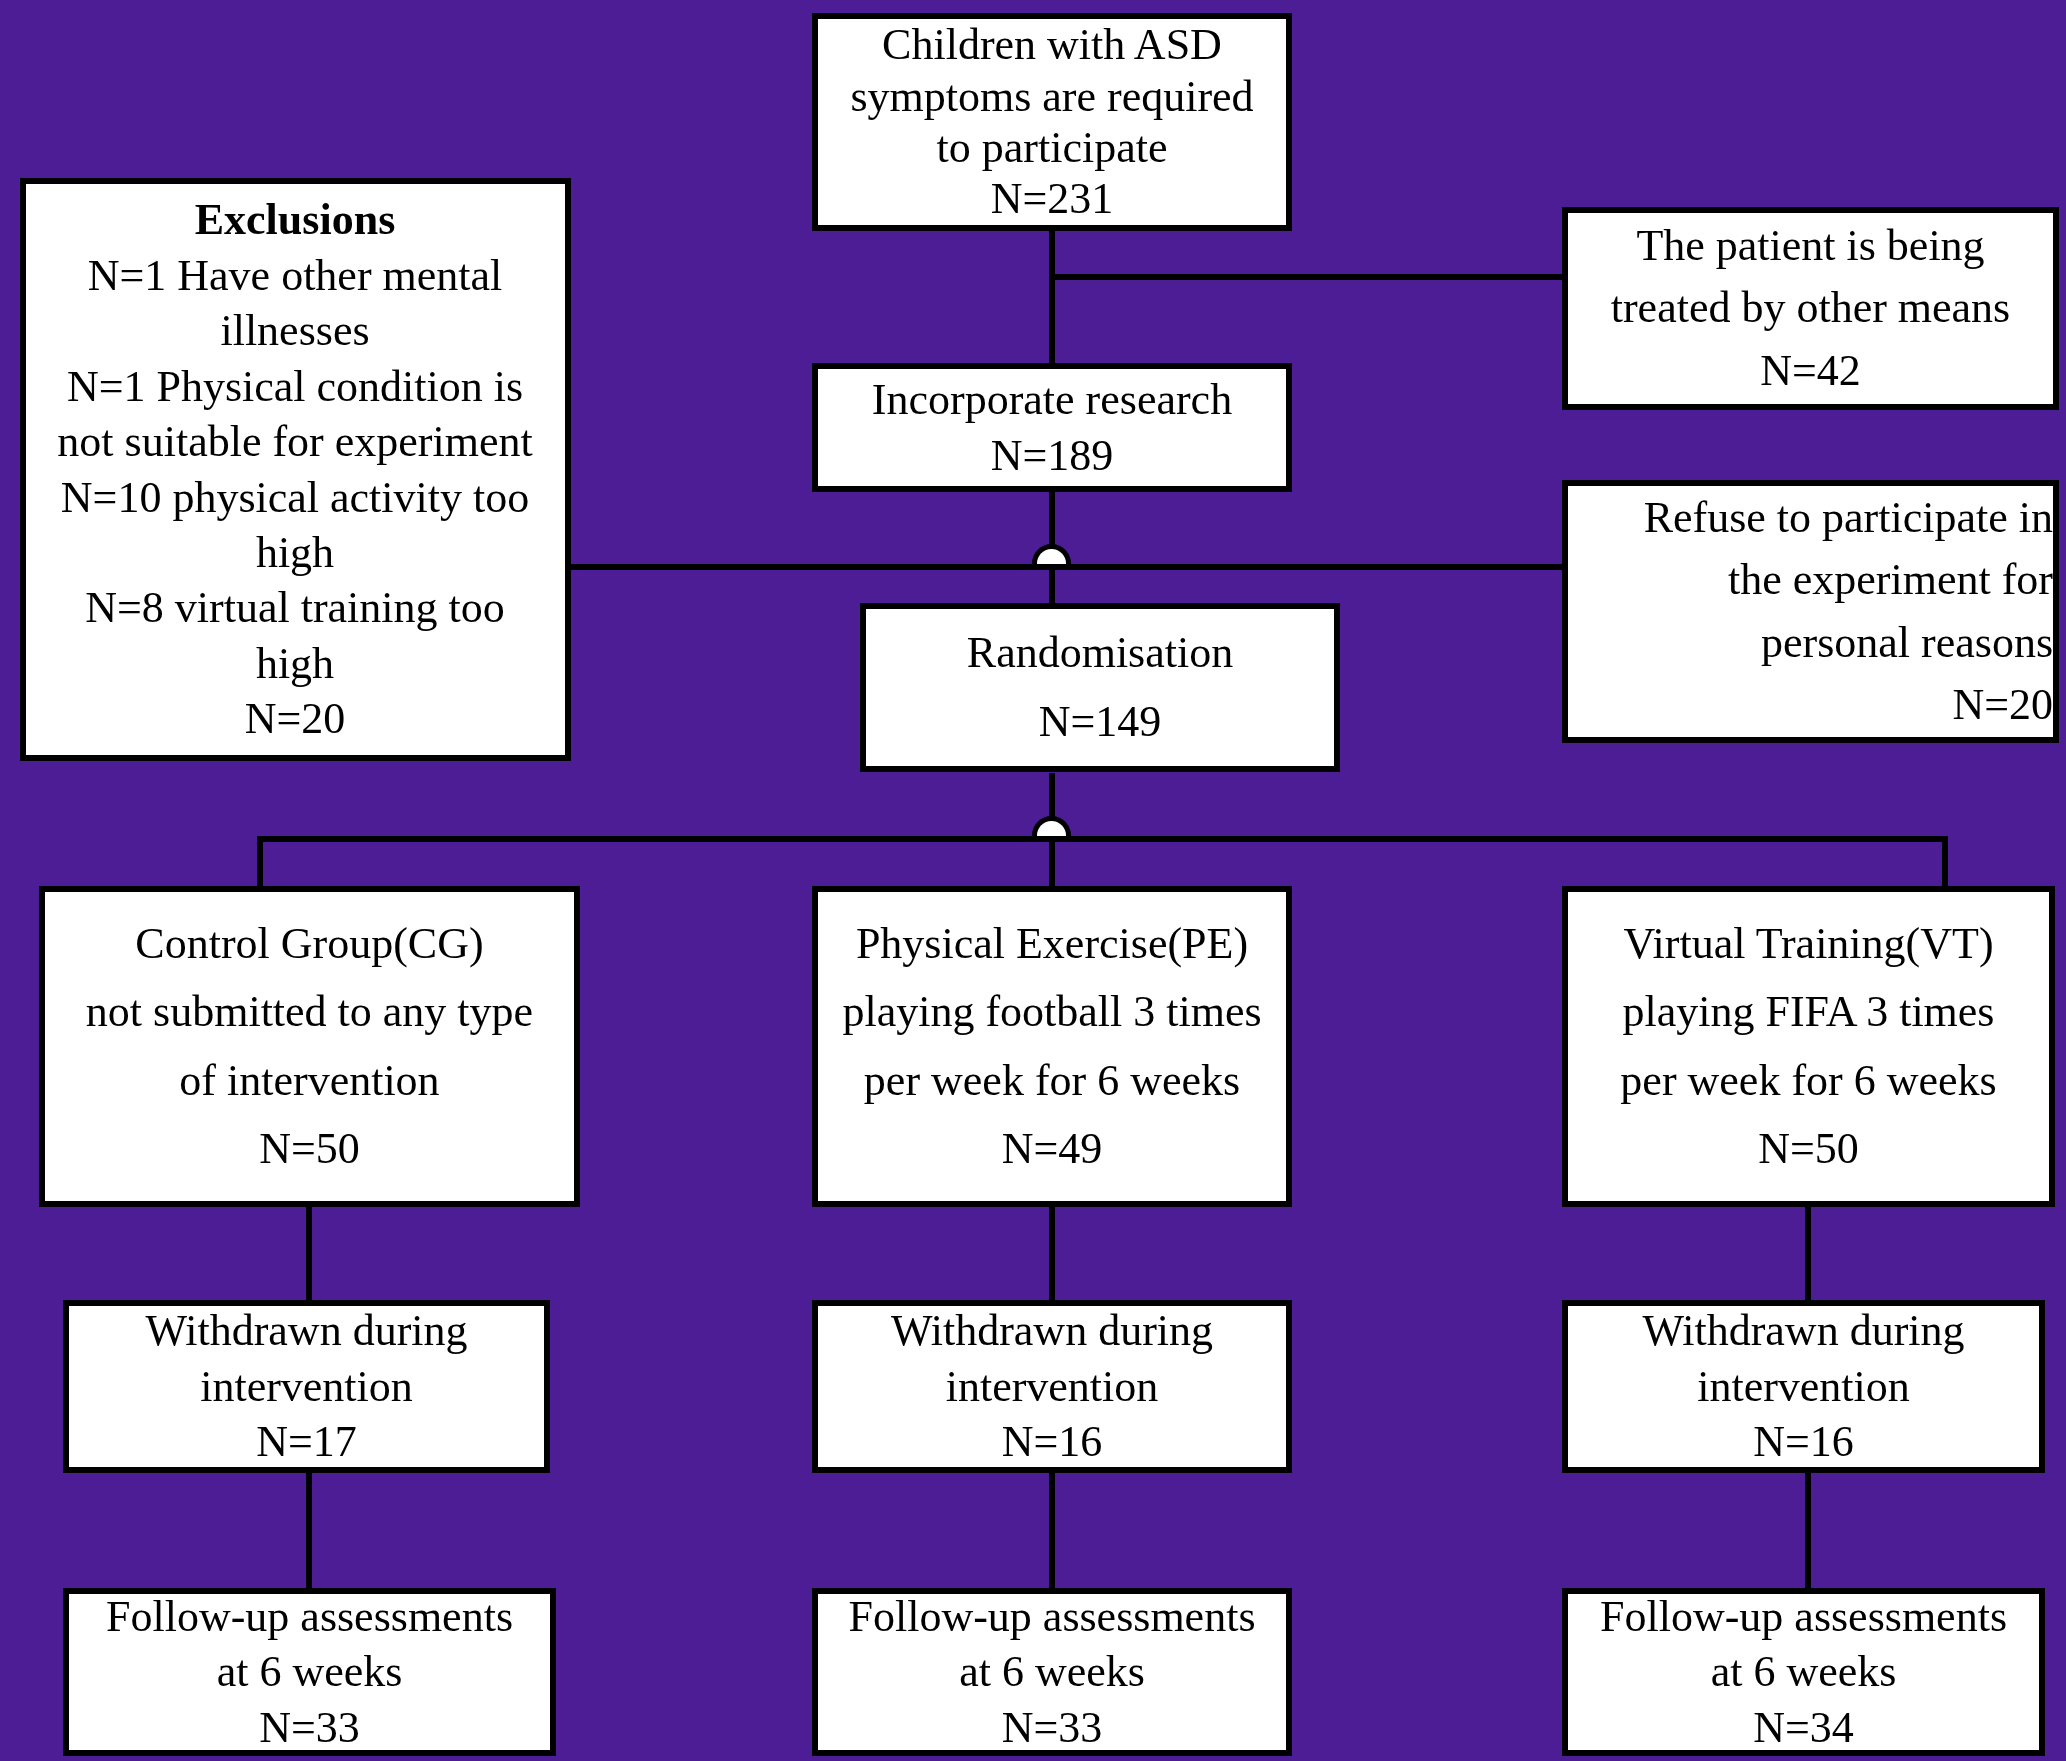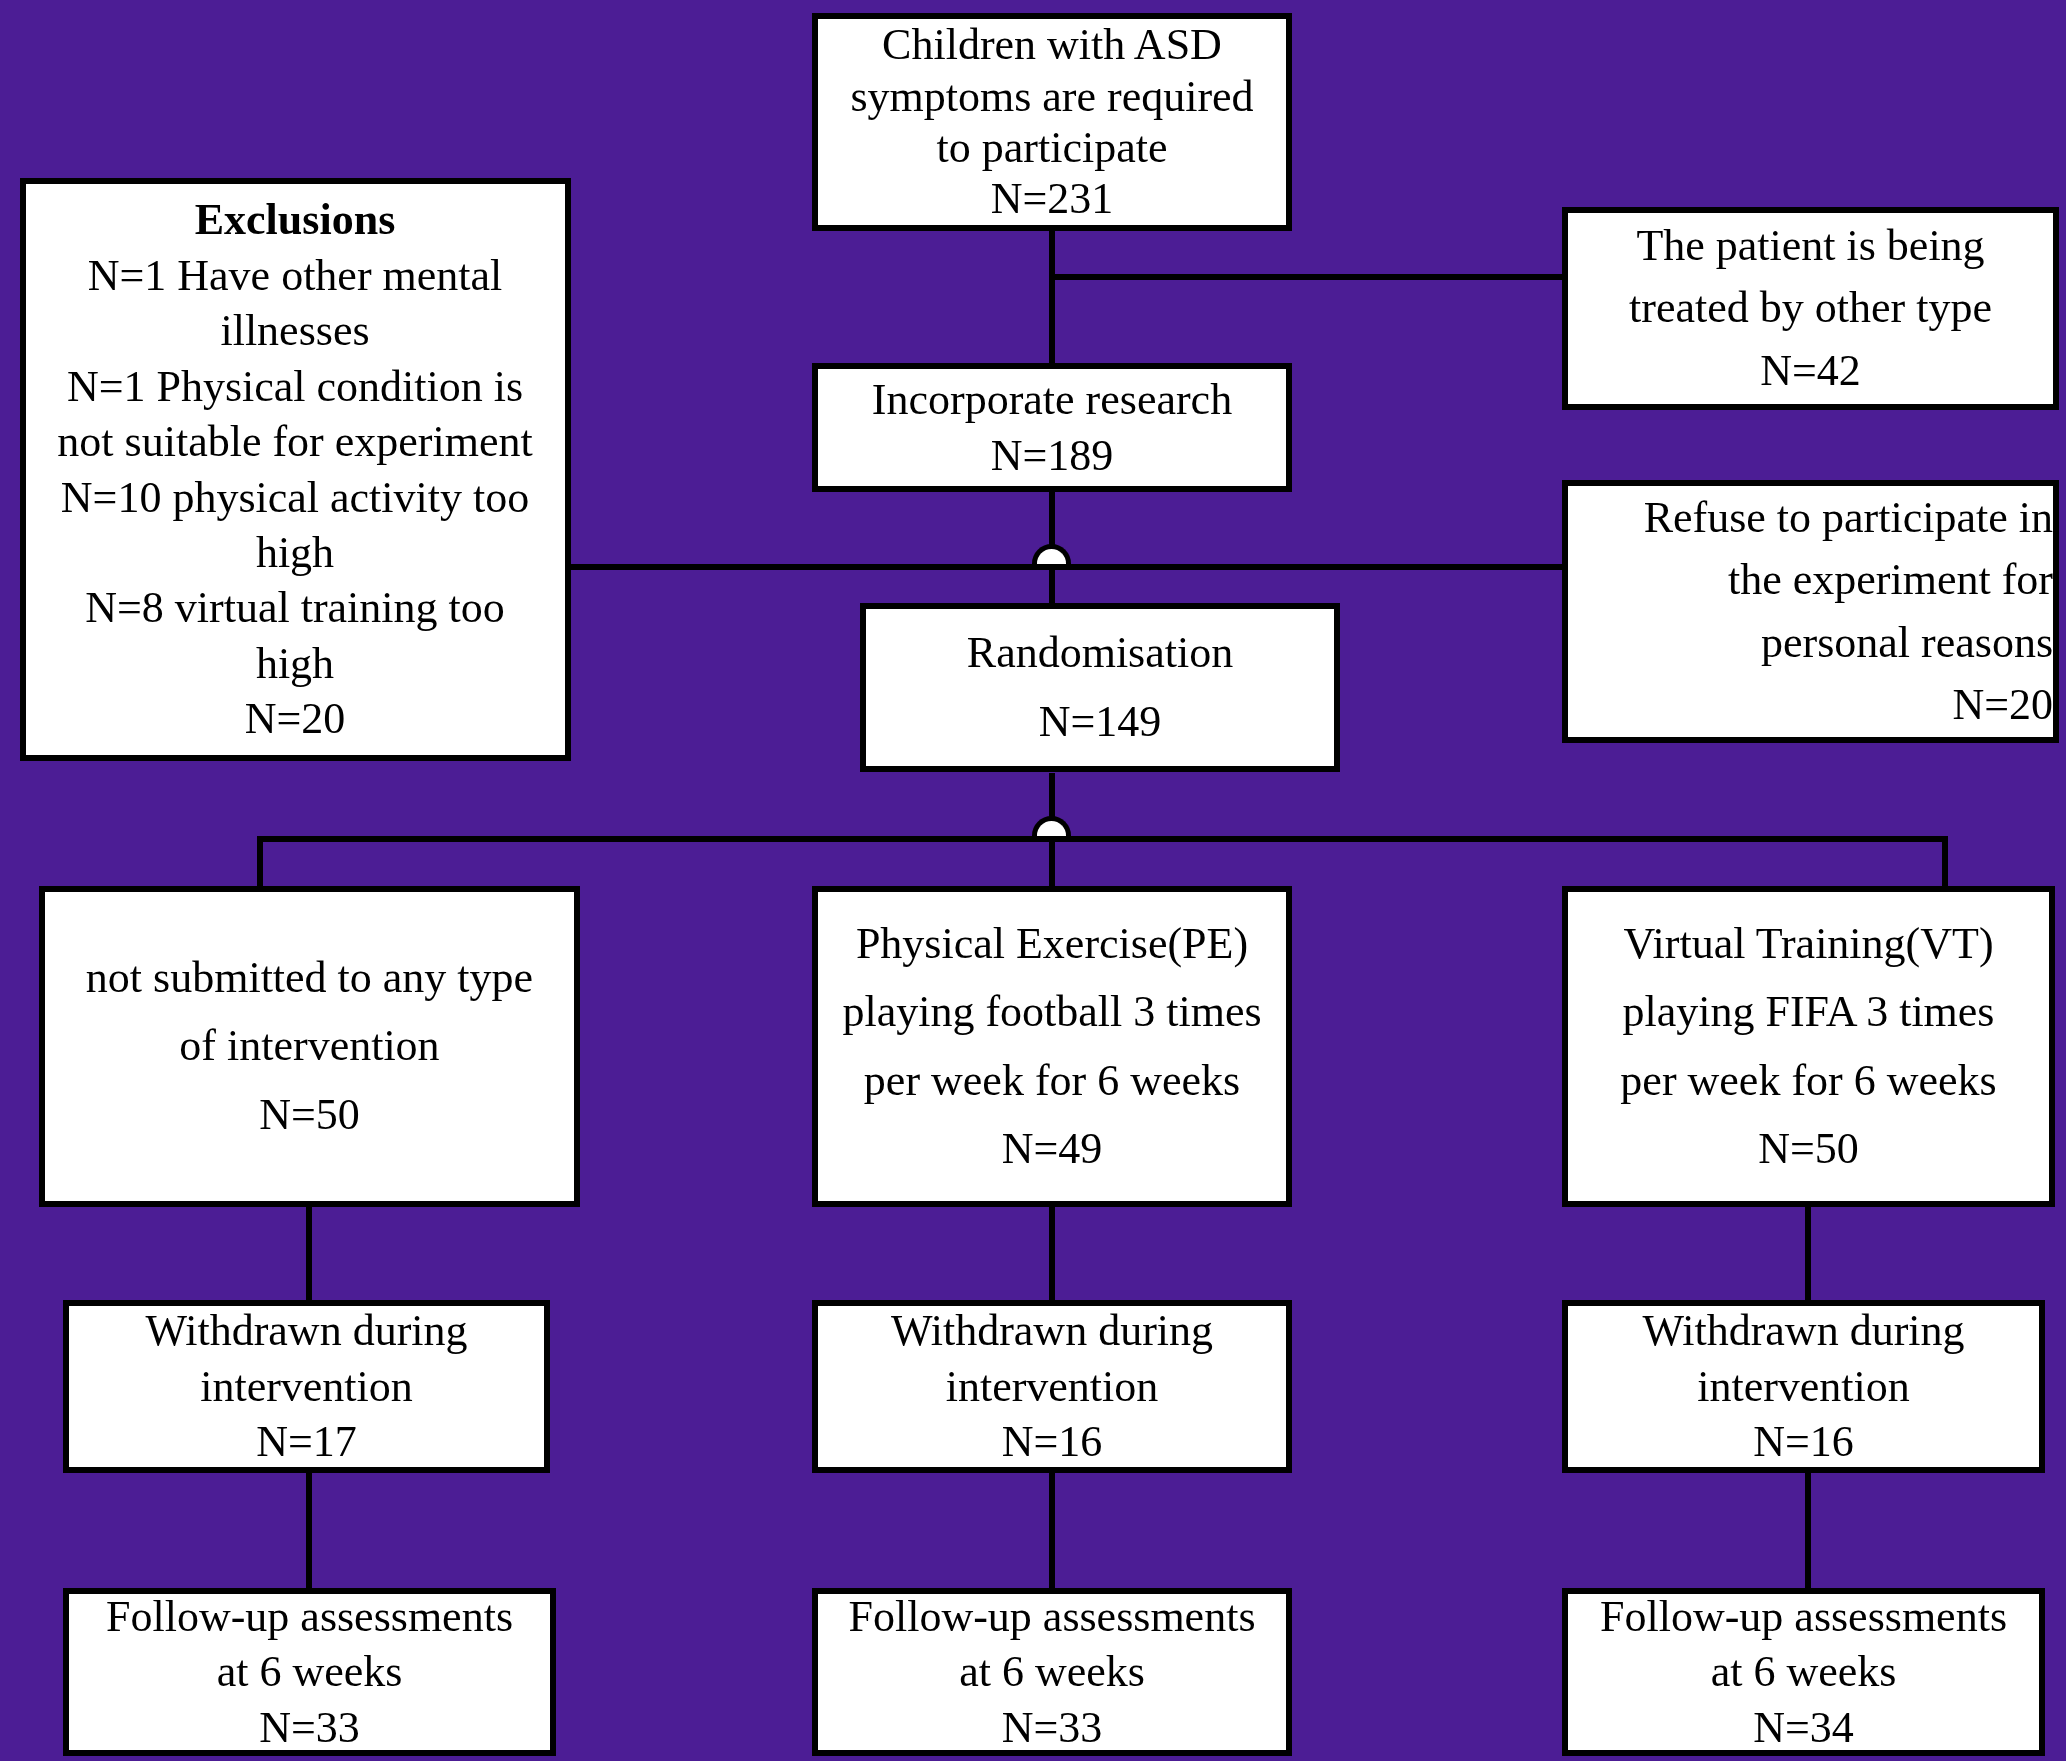--- a/index.html
+++ b/index.html
@@ -70,21 +70,21 @@
     <div class="bl">not suitable for experiment</div>
     <div class="bl">N=10 physical activity too</div>
     <div class="bl">high</div>
     <div class="bl">N=8 virtual training too</div>
     <div class="bl">high</div>
     <div class="bl">N=20</div>
   </div>
 
   <div class="box lh-mid" style="left:1562px;top:207px;width:497px;height:203px;text-align:right;">
     <div class="bl">The patient is being</div>
-    <div class="bl">treated by other type</div>
+    <div class="bl">treated by other means</div>
     <div class="bl">N=42</div>
   </div>
 
   <div class="box" style="left:812px;top:363px;width:480px;height:129px;">
     <div class="bl">Incorporate research</div>
     <div class="bl">N=189</div>
   </div>
 
   <div class="box lh-mid" style="left:1562px;top:480px;width:497px;height:263px;align-items:flex-end;">
     <div class="bl">Refuse to participate in</div>
@@ -92,20 +92,21 @@
     <div class="bl">personal reasons</div>
     <div class="bl">N=20</div>
   </div>
 
   <div class="box lh-tall" style="left:860px;top:603px;width:480px;height:169px;">
     <div class="bl">Randomisation</div>
     <div class="bl">N=149</div>
   </div>
 
   <div class="box lh-tall" style="left:39px;top:886px;width:541px;height:321px;">
+    <div class="bl">Control Group(CG)</div>
     <div class="bl">not submitted to any type</div>
     <div class="bl">of intervention</div>
     <div class="bl">N=50</div>
   </div>
 
   <div class="box lh-tall" style="left:812px;top:886px;width:480px;height:321px;">
     <div class="bl">Physical Exercise(PE)</div>
     <div class="bl">playing football 3 times</div>
     <div class="bl">per week for 6 weeks</div>
     <div class="bl">N=49</div>

